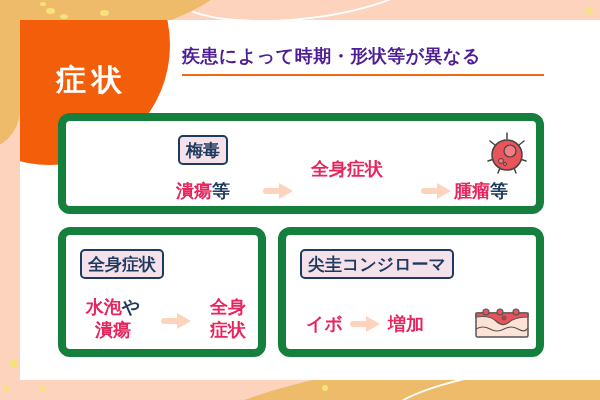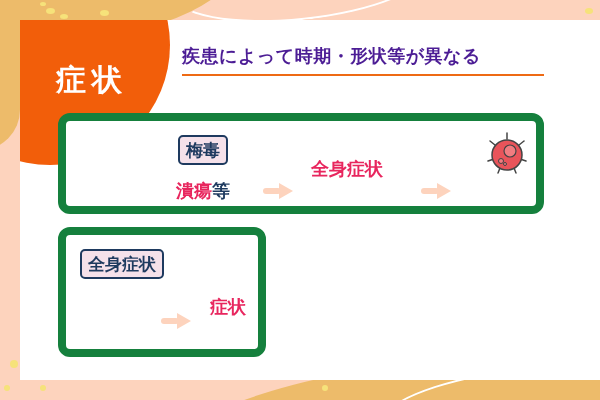--- a/index.html
+++ b/index.html
@@ -96,20 +96,23 @@
 
     <div class="txt center pink" style="left:236px;top:36px;width:90px;">
       <div>全身症状</div>
     </div>
 
     <svg class="arrow" style="left:355px;top:62px;" viewBox="0 0 30 16">
       <rect x="0" y="5" width="18" height="6" rx="3" fill="#FDD3BD"></rect>
       <polygon points="16,0 30,8 16,16" fill="#FDD3BD"></polygon>
     </svg>
 
+    <div class="txt" style="left:388px;top:58px;">
+      <span class="pink">腫瘤</span><span class="navy">等</span>
+    </div>
 
     <svg style="position:absolute;left:418px;top:10px;width:46px;height:46px;" viewBox="0 0 46 46">
       <g stroke="#444" stroke-width="1.5" fill="none" stroke-linecap="round">
         <line x1="23" y1="2" x2="23" y2="8"></line>
         <line x1="6" y1="10" x2="11" y2="14"></line>
         <line x1="40" y1="10" x2="35" y2="14"></line>
         <line x1="4" y1="30" x2="10" y2="28"></line>
         <line x1="42" y1="30" x2="36" y2="28"></line>
         <line x1="14" y1="42" x2="16" y2="37"></line>
         <line x1="32" y1="42" x2="30" y2="37"></line>
@@ -117,24 +120,51 @@
       <circle cx="23" cy="24" r="15" fill="#E9545A" stroke="#444" stroke-width="1.5"></circle>
       <circle cx="26" cy="20" r="6" fill="#F27C80" stroke="#444" stroke-width="1.2"></circle>
       <circle cx="17" cy="30" r="2.5" fill="#F27C80" stroke="#444" stroke-width="1"></circle>
       <circle cx="21" cy="33" r="1.5" fill="#F27C80" stroke="#444" stroke-width="1"></circle>
     </svg>
   </div>
 
   <div class="box box-herpes">
     <div class="label" style="left:14px;top:14px;">全身症状</div>
 
+    <div class="txt center" style="left:12px;top:60px;width:70px;">
+      <div><span class="pink">水泡</span><span class="navy">や</span></div>
+      <div class="pink">潰瘍</div>
+    </div>
 
     <svg class="arrow" style="left:95px;top:78px;" viewBox="0 0 30 16">
       <rect x="0" y="5" width="18" height="6" rx="3" fill="#FDD3BD"></rect>
       <polygon points="16,0 30,8 16,16" fill="#FDD3BD"></polygon>
     </svg>
 
     <div class="txt center pink" style="left:134px;top:60px;width:56px;">
+      <div>全身</div>
       <div>症状</div>
     </div>
   </div>
 
+  <div class="box box-condyloma">
+    <div class="label" style="left:14px;top:14px;">尖圭コンジローマ</div>
+
+    <div class="txt pink" style="left:20px;top:77px;">イボ</div>
+
+    <svg class="arrow" style="left:64px;top:81px;" viewBox="0 0 30 16">
+      <rect x="0" y="5" width="18" height="6" rx="3" fill="#FDD3BD"></rect>
+      <polygon points="16,0 30,8 16,16" fill="#FDD3BD"></polygon>
+    </svg>
+
+    <div class="txt pink" style="left:102px;top:77px;">増加</div>
+
+    <svg style="position:absolute;left:188px;top:72px;width:56px;height:32px;" viewBox="0 0 56 32">
+      <rect x="2" y="6" width="52" height="24" rx="1.5" fill="#FDE2D6" stroke="#555" stroke-width="1.5"></rect>
+      <path d="M2 22 Q9 18 16 22 T30 22 T44 22 T54 21" fill="none" stroke="#555" stroke-width="1.2"></path>
+      <path d="M2 6 L54 6 L54 10 Q40 10 34 16 Q28 20 22 14 Q16 8 2 10 Z" fill="#E9545A" stroke="#555" stroke-width="1.2"></path>
+      <circle cx="12" cy="5" r="3" fill="#E9545A" stroke="#555" stroke-width="1.1"></circle>
+      <circle cx="26" cy="5" r="3" fill="#E9545A" stroke="#555" stroke-width="1.1"></circle>
+      <circle cx="42" cy="5" r="3" fill="#E9545A" stroke="#555" stroke-width="1.1"></circle>
+      <circle cx="30" cy="11" r="2" fill="#C73F48" stroke="#555" stroke-width="1"></circle>
+    </svg>
+  </div>
 </div>
 
 </body></html>

